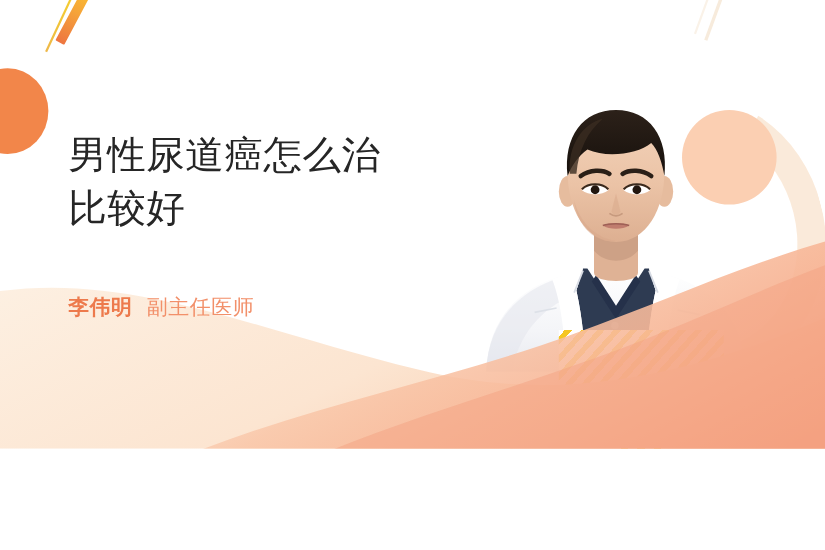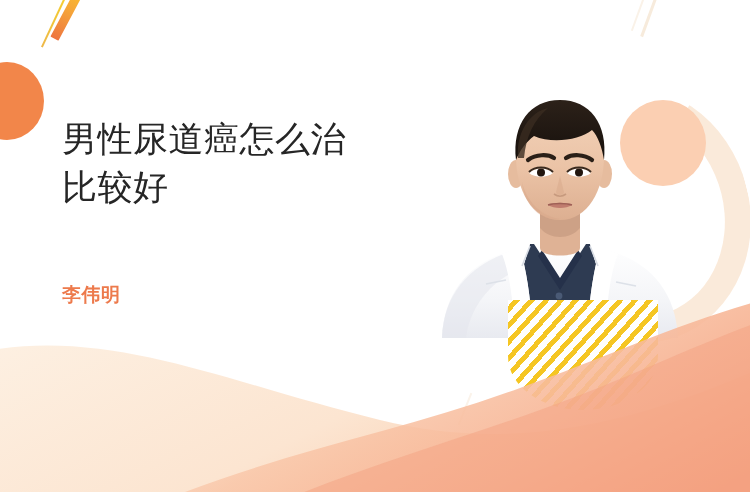--- a/index.html
+++ b/index.html
@@ -3,24 +3,24 @@
 <meta charset="utf-8">
 <style>
   html, body {
     margin: 0;
     padding: 0;
     background: #ffffff;
   }
   #card {
     position: relative;
     width: 750px;
-    height: 492px;
+    height: 408px;
     overflow: hidden;
     background: #ffffff;
-    font-family: Liberation Mono, monospace;
+    font-family: Liberation Sans, sans-serif;
   }
 
   
   .deco { position: absolute; pointer-events: none; }
 
   
   .circle-left {
     left: -30px; top: 62px;
     width: 74px; height: 78px;
     background: #F2864A;
@@ -135,21 +135,21 @@
   .title {
     font-size: 35px;
     line-height: 48px;
     font-weight: 400;
     color: #262626;
     letter-spacing: 0.5px;
     white-space: pre-line;
     margin: 0;
   }
   .meta-row {
-    margin-top: 68px;
+    margin-top: 52px;
     display: flex;
     align-items: baseline;
     gap: 13px;
   }
   .doctor-name {
     font-size: 19px;
     font-weight: 700;
     color: #ED7A4C;
     letter-spacing: 0.5px;
   }
@@ -291,17 +291,18 @@
       <path d="M300 210 C380 176 470 150 560 118 C650 86 720 50 790 26 L790 210 Z" fill="#F3A182" opacity="0.5"></path>
     </svg>
   </div>
 
   <div class="text-block">
     <h1 class="title">男性尿道癌怎么治
 比较好</h1>
 
     <div class="meta-row">
       <span class="doctor-name">李伟明</span>
+      <span class="doctor-title">副主任医师</span>
     </div>
 
   </div>
 
 </div>
 
 </body></html>

